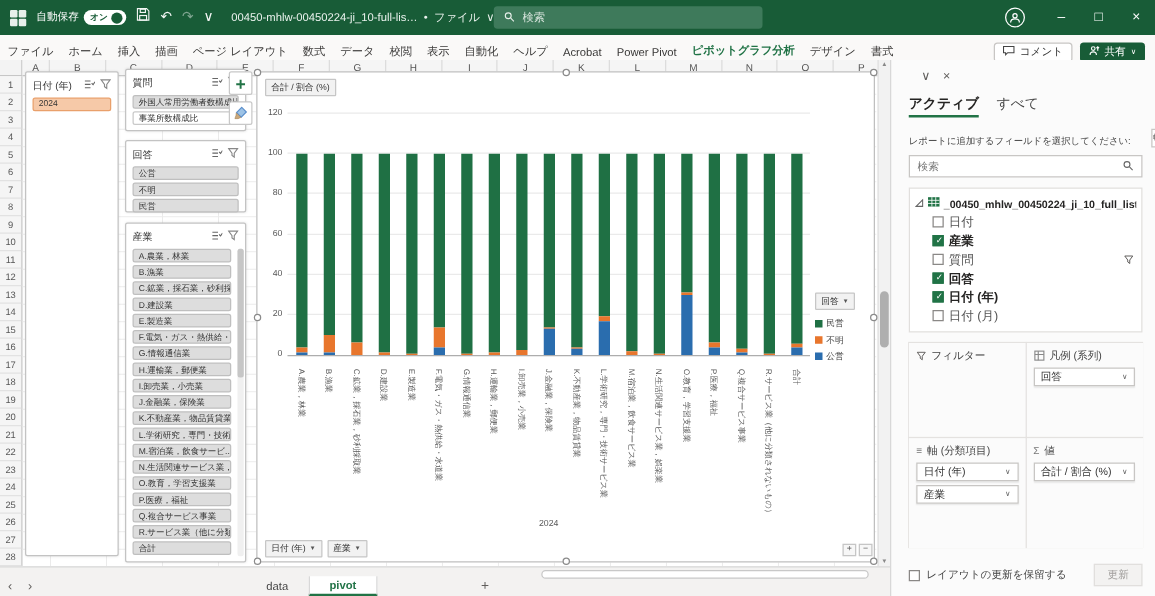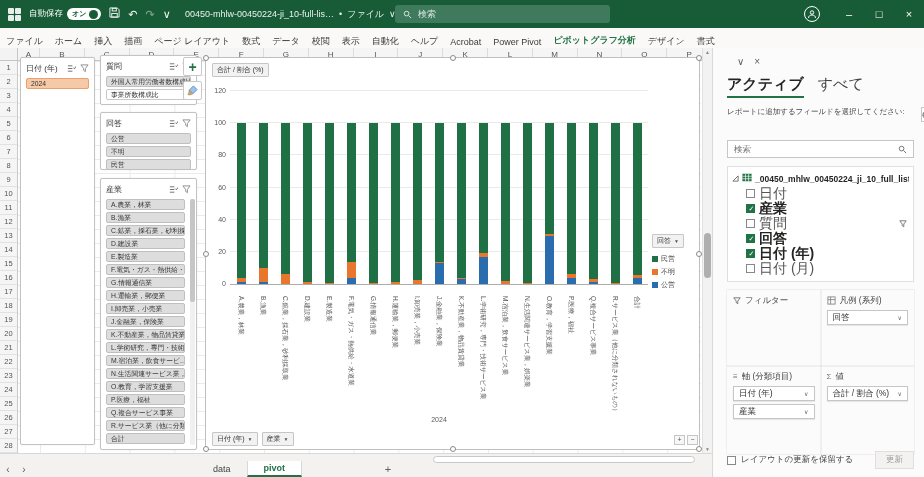--- a/index.html
+++ b/index.html
@@ -93,33 +93,33 @@
   #vscroll{position:absolute;left:702px;top:0;width:10px;height:405px;background:#F2F2F2;border-left:1px solid #E0E0E0;font-size:6px;color:#888;text-align:center;}
   #vscroll .up{position:absolute;top:1px;left:0;right:0;}
   #vscroll .down{position:absolute;bottom:1px;left:0;right:0;}
   #vthumb{position:absolute;top:185px;left:1px;right:1px;height:45px;background:#AFAFAF;border-radius:4px;}
 
   
   #pane{position:absolute;left:712px;top:48px;width:212px;height:429px;background:#FBFBFB;border-left:1px solid #D8D8D8;padding:8px 10px 0 14px;color:#3B3A39;}
   .pane-title-row{display:flex;align-items:center;margin-bottom:8px;}
   .pane-title{font-size:11px;font-weight:bold;color:#252423;flex:1;}
   .pane-title-row .ic{font-size:10px;color:#605E5C;margin-left:10px;}
-  .pane-tabs{display:flex;gap:14px;font-size:15px;margin-bottom:9px;}
+  .pane-tabs{display:flex;gap:14px;font-size:11px;margin-bottom:9px;}
   .pane-tab{padding-bottom:2px;color:#444;}
   .pane-tab.active{font-weight:bold;border-bottom:2px solid #217346;color:#252423;}
-  .choose-row{display:flex;align-items:flex-start;margin-bottom:18px;gap:16px;}
+  .choose-row{display:flex;align-items:flex-end;margin-bottom:6px;gap:16px;}
   .choose-row .txt{flex:1;font-size:7.5px;color:#444;white-space:nowrap;}
   .gear-btn{width:26px;height:15px;border:1px solid #C8C6C4;background:#fff;display:flex;align-items:center;justify-content:center;gap:2px;font-size:9px;color:#605E5C;}
   .gear-btn .c{font-size:6px;}
   .pane-search{height:18px;border:1px solid #C8C6C4;background:#fff;display:flex;align-items:center;padding:0 6px;margin-bottom:8px;}
   .pane-search input{flex:1;border:0;outline:0;font-size:8.5px;color:#333;font-family:inherit;}
   .pane-search input::placeholder{color:#767676;}
   #fieldlist{height:116px;background:#fff;border:1px solid #E1DFDD;padding:4px 4px;margin-bottom:8px;overflow:hidden;}
   .tbl-row{display:flex;align-items:center;gap:3px;font-weight:bold;font-size:8.5px;color:#252423;height:15px;white-space:nowrap;overflow:hidden;}
-  .fld-row{display:flex;align-items:center;gap:4px;height:15px;padding-left:14px;font-size:14px;color:#555;}
+  .fld-row{display:flex;align-items:center;gap:4px;height:15px;padding-left:14px;font-size:10px;color:#555;}
   .fld-row.on{color:#252423;font-weight:bold;}
   .cb{width:9px;height:9px;border:1px solid #8A8886;background:#fff;flex:0 0 9px;}
   .cb.checked{background:#217346;border-color:#217346;position:relative;}
   .cb.checked::after{content:"✓";position:absolute;left:0;top:-1px;width:9px;text-align:center;color:#fff;font-size:7px;line-height:10px;}
   .funnel-mini{margin-left:auto;margin-right:2px;display:flex;}
   .drag-label{font-size:7.5px;color:#444;margin-bottom:6px;white-space:nowrap;}
   #areas{display:grid;grid-template-columns:1fr 1fr;}
   .area{box-shadow:0 0 0 0.5px #E4E2E0;padding:4px 6px 6px;}
   .area-head{display:flex;align-items:center;gap:4px;font-size:8.5px;color:#444;height:13px;}
   .a-ic{font-size:8px;color:#777;display:flex;align-items:center;}
@@ -209,20 +209,37 @@
         <div class="rtab">校閲</div>
         <div class="rtab">表示</div>
         <div class="rtab">自動化</div>
         <div class="rtab">ヘルプ</div>
         <div class="rtab">Acrobat</div>
         <div class="rtab">Power Pivot</div>
         <div class="rtab accent">ピボットグラフ分析</div>
         <div class="rtab">デザイン</div>
         <div class="rtab">書式</div>
       </div>
+    <div class="ribbon-right">
+      <span class="comments-btn">
+        <span><svg width="10" height="9" viewBox="0 0 12 10">
+              <path d="M1 1h10v6H5L3 9V7H1z" fill="none" stroke="#444"></path>
+            </svg></span>
+        <span>コメント</span>
+      </span>
+      <span class="share-btn">
+        <span><svg width="9" height="9" viewBox="0 0 10 10">
+              <circle cx="4" cy="3.2" r="1.6" fill="none" stroke="#fff"></circle>
+              <path d="M1.2 8.8c0-1.8 1.4-2.7 2.8-2.7s2.8.9 2.8 2.7" fill="none" stroke="#fff"></path>
+              <path d="M8 1.5v3.5M6.8 2.7L8 1.5l1.2 1.2" stroke="#fff" fill="none"></path>
+            </svg></span>
+        <span>共有</span>
+        <span style="font-size:6px">∨</span>
+      </span>
+    </div>
   </div>
 
   <div id="main">
     <div class="corner"></div>
     <div id="colheads">
         <div class="colhead colA">A</div>
         <div class="colhead">B</div>
         <div class="colhead">C</div>
         <div class="colhead">D</div>
         <div class="colhead">E</div>

